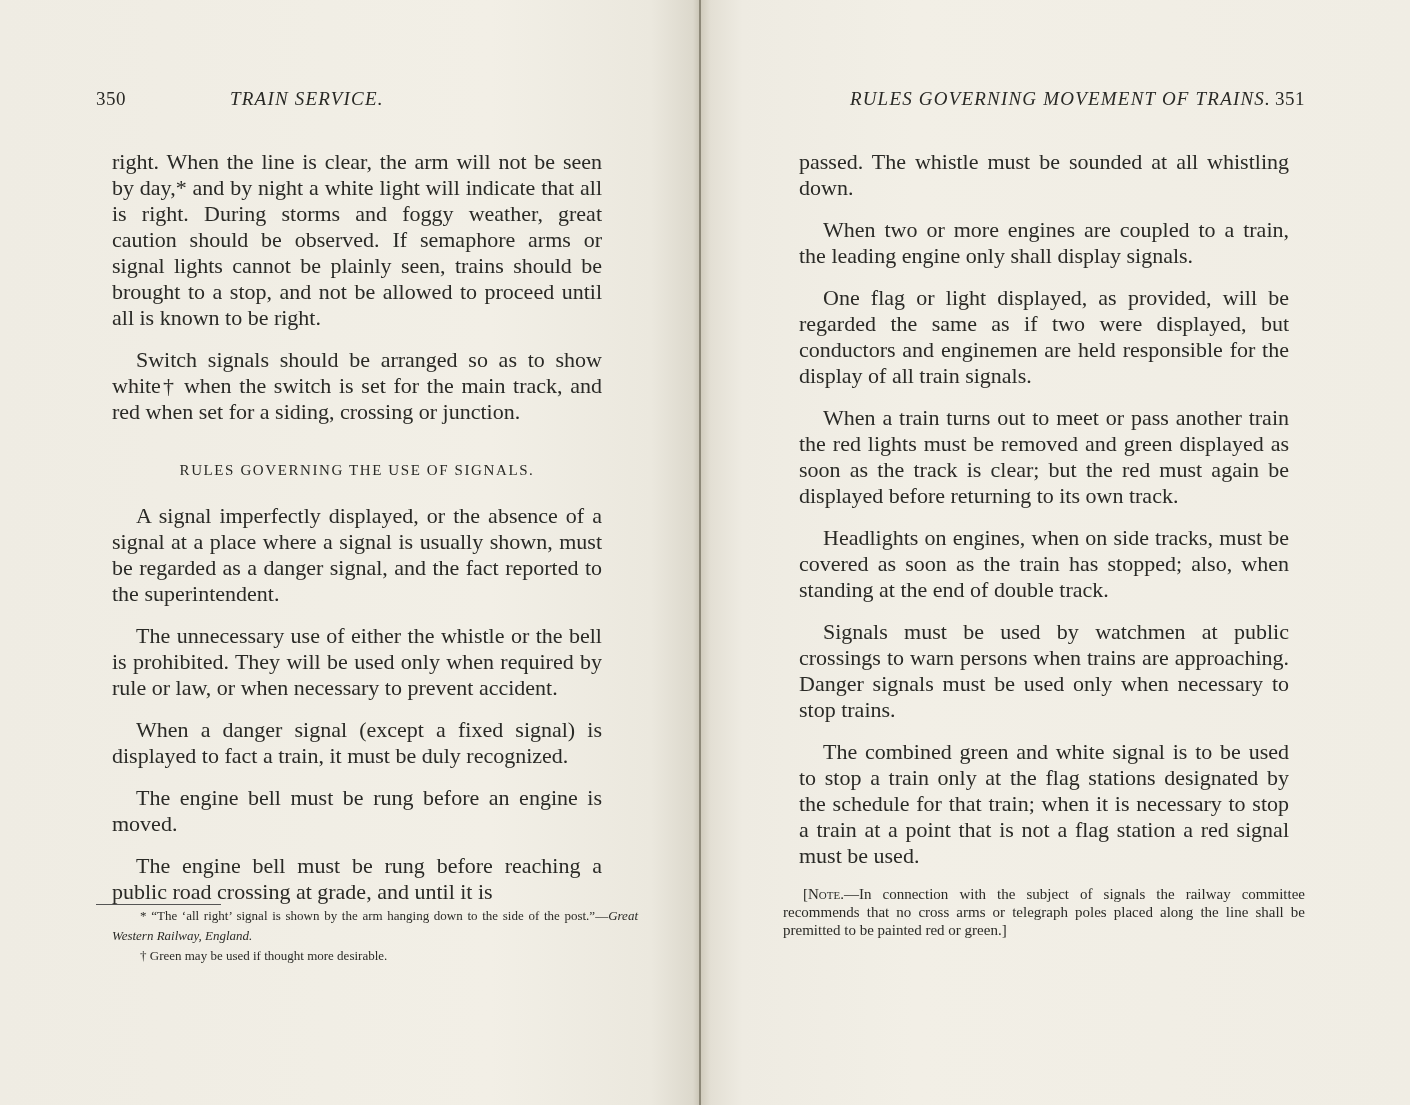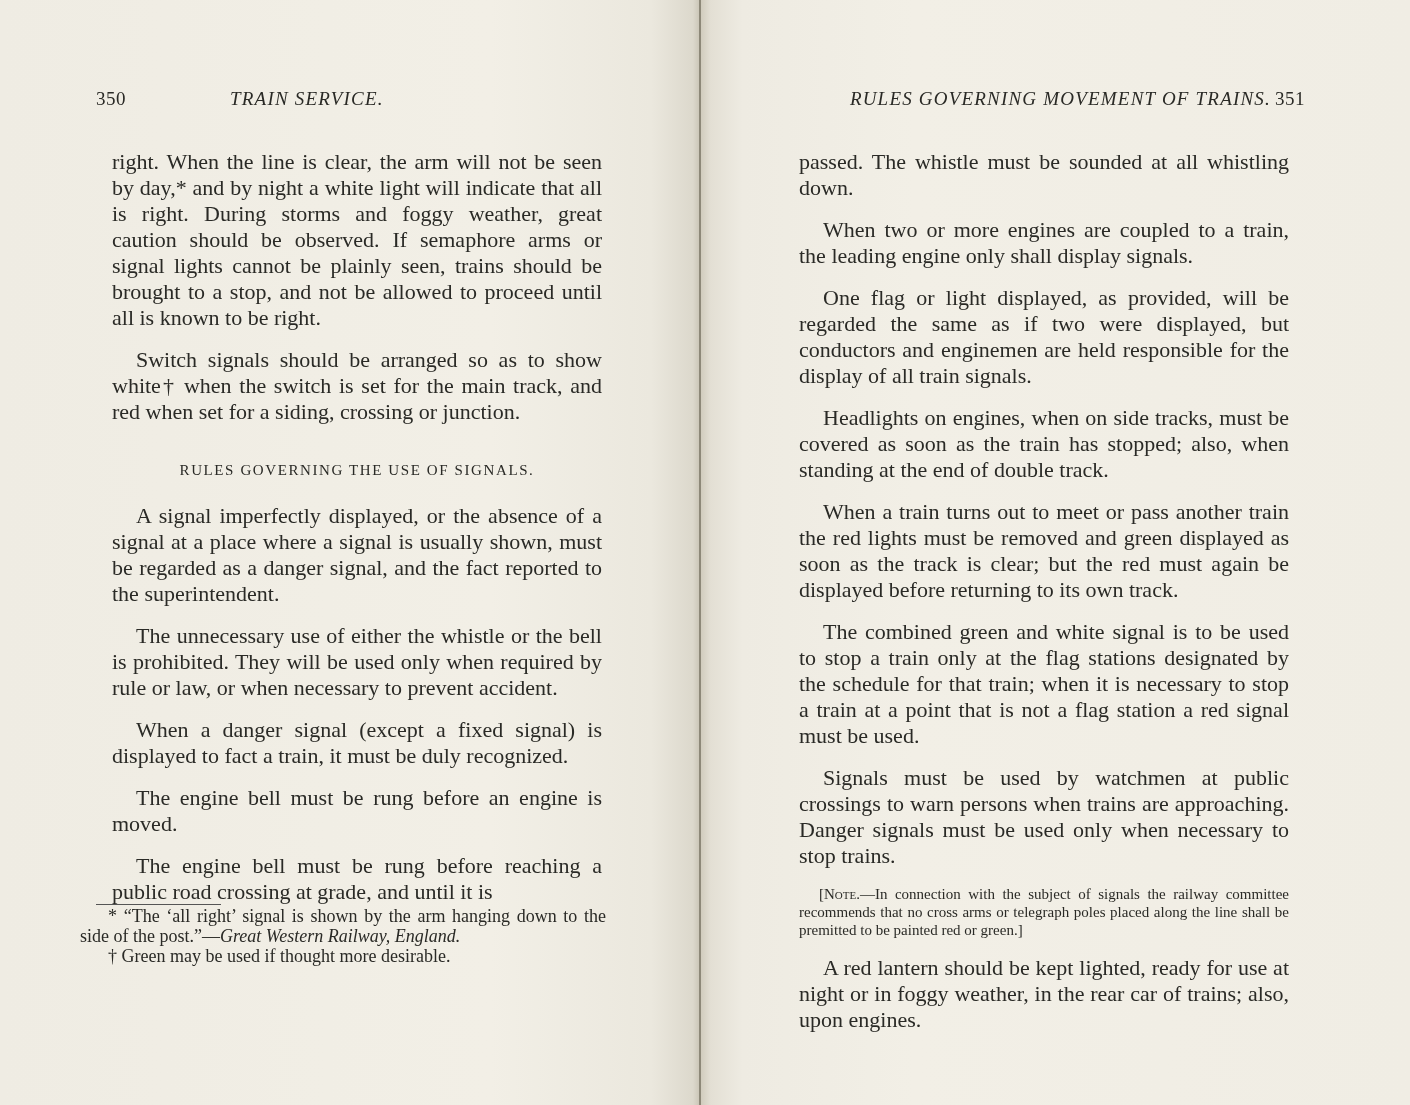--- a/index.html
+++ b/index.html
@@ -37,29 +37,29 @@
   .left .body-text { left:96px; top:133px; width:522px; }
   .right .body-text { left:83px; top:133px; width:522px; }
   .body-text p { margin:16px; text-indent:24px; }
   .body-text p.cont { text-indent:0; }
   .section-title {
     text-align:center; font-size:15px; letter-spacing:1.6px; margin:32px 0 20px 0;
     text-indent:0;
   }
   .footnote-rule { position:absolute; left:96px; top:904px; width:125px; height:1px; background:#555; }
   .footnotes {
-    position:absolute; left:80px; top:906px; width:526px; font-size:18px; line-height:20px;
+    position:absolute; left:112px; top:906px; width:526px; font-size:13px; line-height:20px;
     text-align:justify;
   }
   .footnotes p { margin:0; text-indent:28px; }
   .footnotes .src { font-style:italic; }
   .note {
     font-size:15px; line-height:18px; text-align:justify; margin:2px 0 4px 0;
   }
-  .note p { margin:16px; text-indent:20px; }
+  .note p { margin:0; text-indent:20px; }
   .smallcaps { font-variant:small-caps; }
 </style>
 </head>
 <body>
 
 <div class="spread">
 
   <div class="page left">
     <div class="running-head">
       <span class="pageno">350</span>
@@ -87,26 +87,25 @@
   <div class="page right">
     <div class="running-head">
       <span class="head-title">RULES GOVERNING MOVEMENT OF TRAINS.</span>
       <span class="pageno">351</span>
     </div>
 
     <div class="body-text">
       <p class="cont">passed. The whistle must be sounded at all whistling down.</p>
       <p>When two or more engines are coupled to a train, the leading engine only shall display signals.</p>
       <p>One flag or light displayed, as provided, will be regarded the same as if two were displayed, but conductors and enginemen are held responsible for the display of all train signals.</p>
+      <p>When a train turns out to meet or pass another train the red lights must be removed and green displayed as soon as the track is clear; but the red must again be displayed before returning to its own track.</p>
       <p>Headlights on engines, when on side tracks, must be covered as soon as the train has stopped; also, when standing at the end of double track.</p>
-      <p>When a train turns out to meet or pass another train the red lights must be removed and green displayed as soon as the track is clear; but the red must again be displayed before returning to its own track.</p>
+      <p>Signals must be used by watchmen at public crossings to warn persons when trains are approaching. Danger signals must be used only when necessary to stop trains.</p>
       <p>The combined green and white signal is to be used to stop a train only at the flag stations designated by the schedule for that train; when it is necessary to stop a train at a point that is not a flag station a red signal must be used.</p>
-      <p>Signals must be used by watchmen at public crossings to warn persons when trains are approaching. Danger signals must be used only when necessary to stop trains.</p>
       <div class="note">
         <p><span class="smallcaps">[Note.</span><span>—In connection with the subject of signals the railway committee recommends that no cross arms or telegraph poles placed along the line shall be premitted to be painted red or green.]</span></p>
       </div>
-      <p>A red lantern should be kept lighted, ready for use at night or in foggy weather, in the rear car of trains; also, upon engines.</p>
     </div>
   </div>
 
 </div>
 
 <div class="gutter"></div>
 
 </body></html>

